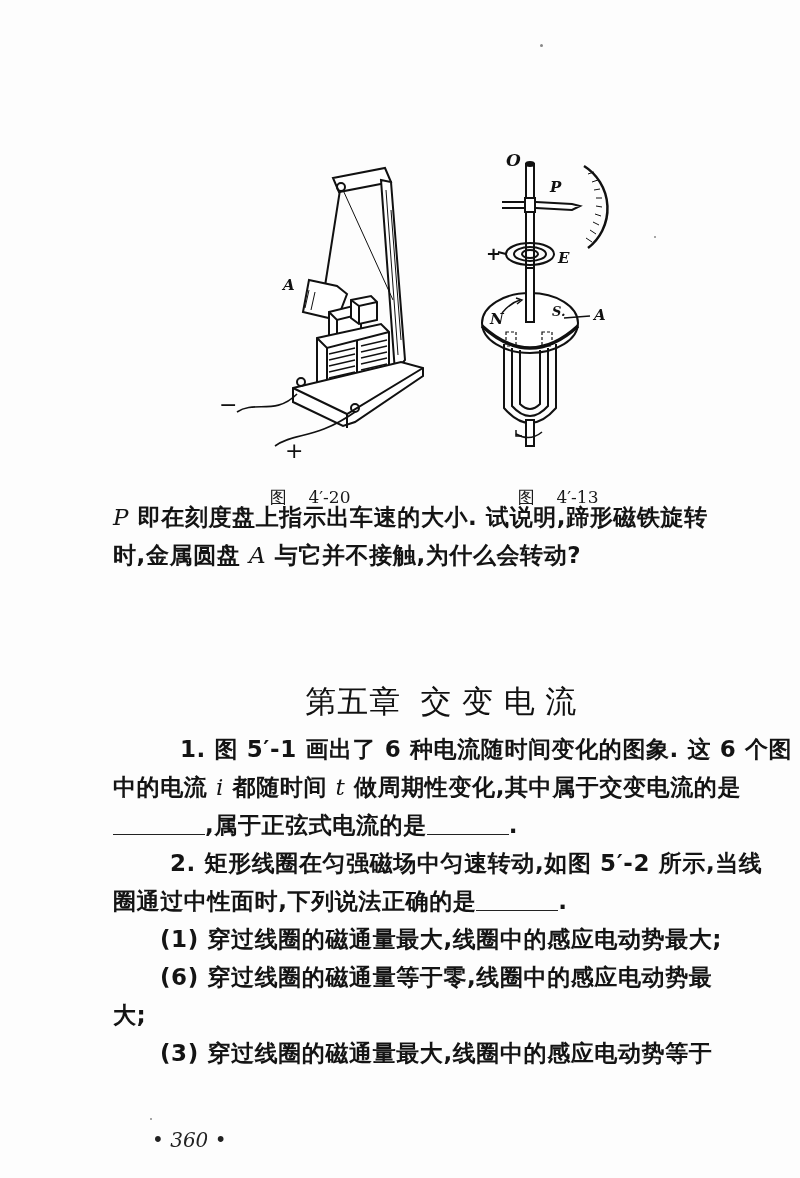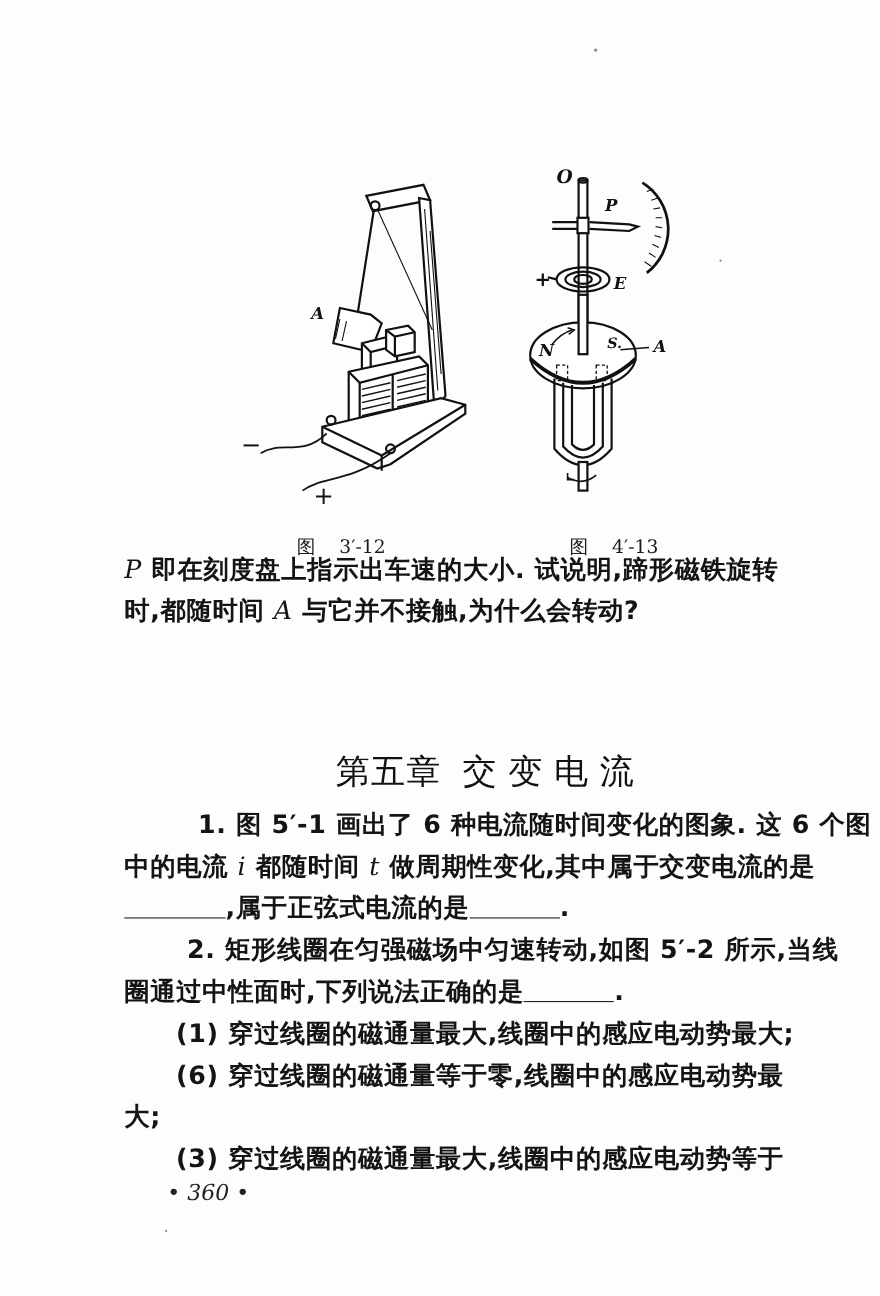--- a/index.html
+++ b/index.html
@@ -165,31 +165,31 @@
     <text x="70" y="44" font-size="15">P</text>
     <text x="78" y="115" font-size="15">E</text>
     <text x="10" y="176" font-size="15">N</text>
     <text x="72" y="168" font-size="13">S.</text>
     <text x="114" y="172" font-size="15">A</text>
   </g>
   <text x="6" y="112" font-family="DejaVu Sans, sans-serif" font-weight="bold" font-size="18" fill="#111">+</text>
 </svg>
 
 <div class="caption" style="left:259px;top:466px;">
-  <span>图</span><span>    </span><span>3′-12</span>
+  <span>图</span><span>    </span><span>4′-20</span>
 </div>
 <div class="caption" style="left:507px;top:466px;">
   <span>图</span><span>    </span><span>4′-13</span>
 </div>
 
 <div class="line" style="left:113px;top:502px;text-align:center;">
   <i>P</i><span> 即在刻度盘上指示出车速的大小. 试说明,蹄形磁铁旋转</span>
 </div>
 <div class="line" style="left:113px;top:540px;">
-  <span>时,都随时间 </span><i>A</i><span> 与它并不接触,为什么会转动?</span>
+  <span>时,金属圆盘 </span><i>A</i><span> 与它并不接触,为什么会转动?</span>
 </div>
 
 <div class="chapter" style="left:286px;top:645px;">
   <span>第五章</span><span>  </span><span>交 变 电 流</span>
 </div>
 
 <div class="line" style="left:180px;top:734px;">
   <span>1. 图 5′-1 画出了 6 种电流随时间变化的图象. 这 6 个图</span>
 </div>
 <div class="line" style="left:113px;top:772px;">
@@ -211,17 +211,17 @@
 <div class="line" style="left:160px;top:962px;">
   <span>(6) 穿过线圈的磁通量等于零,线圈中的感应电动势最</span>
 </div>
 <div class="line" style="left:113px;top:1000px;">
   <span>大;</span>
 </div>
 <div class="line" style="left:160px;top:1038px;text-align:right;">
   <span>(3) 穿过线圈的磁通量最大,线圈中的感应电动势等于</span>
 </div>
 
-<div class="pagenum" style="left:152px;top:1072px;">• 360 •</div>
+<div class="pagenum" style="left:152px;top:1128px;">• 360 •</div>
 
 <div class="speck" style="left:540px;top:44px;width:3px;height:3px;"></div>
 <div class="speck" style="left:654px;top:236px;width:2px;height:2px;"></div>
 <div class="speck" style="left:150px;top:1118px;width:2px;height:2px;"></div>
 
 </body></html>

